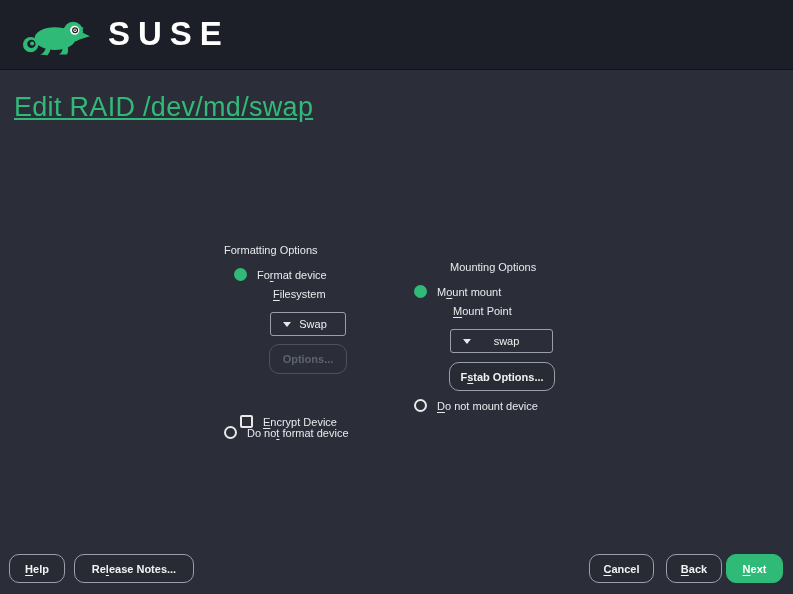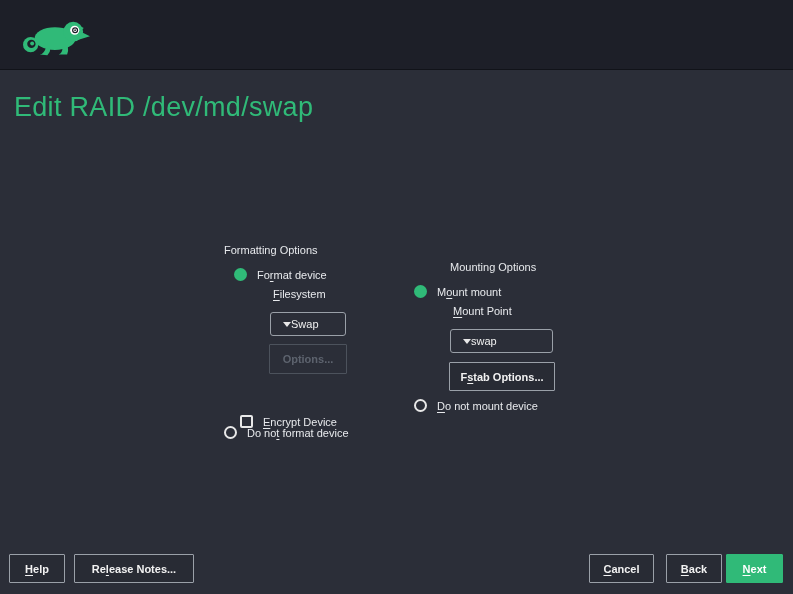--- a/index.html
+++ b/index.html
@@ -15,21 +15,21 @@
     position:absolute; top:0; left:0; width:793px; height:70px;
     background:#1d1f28; border-bottom:1px solid #111319;
   }
   .logo { position:absolute; left:20px; top:11px; display:flex; align-items:center; gap:12px; }
   .brand {
     color:#ffffff; font-size:33px; font-weight:600; letter-spacing:8px; line-height:46px;
   }
   
   .page-title {
     position:absolute; left:14px; top:92px;
-    color:#30ba78; font-size:27px; font-weight:400; letter-spacing:0.3px;
+    color:#30ba78; font-size:27px; font-weight:400; letter-spacing:0.3px;text-decoration:underline;
   }
   
   .lbl { font-size:11px; color:#e8eaed; white-space:nowrap; }
   .mn { text-decoration:underline; text-underline-offset:2px; }
   .abs { position:absolute;text-align:right; }
   .row { position:absolute; display:flex; align-items:center; gap:10px; }
   
   .radio { width:13px; height:13px; border-radius:50%; flex:0 0 13px; }
   .radio.on  { background:#30ba78; }
   .radio.off { border:2px solid #e8e8e8; background:transparent; }
@@ -37,25 +37,25 @@
   
   .combo {
     position:absolute; display:flex; align-items:center;
     border:1px solid #9aa0a8; border-radius:3px; background:transparent;
   }
   .combo .arrow {
     width:0; height:0; margin-left:12px;
     border-left:4px solid transparent; border-right:4px solid transparent;
     border-top:5px solid #e8e8e8;
   }
-  .combo .val { flex:1; text-align:left; font-size:11px; color:#f0f0f0; padding-right:10px; }
+  .combo .val { flex:1; text-align:center; font-size:11px; color:#f0f0f0; padding-right:10px; }
   
   .btn {
     position:absolute; display:flex; align-items:center; justify-content:center;
-    border:1px solid #9aa0a8; border-radius:1px; background:#282b34;
+    border:1px solid #9aa0a8; border-radius:10px; background:#282b34;
     color:#f2f2f2; font-size:11px; font-weight:bold; white-space:nowrap; cursor:default;
   }
   .btn.disabled { border-color:#4c525c; color:#5d636e; background:transparent; }
   .btn.primary  { background:#30ba78; border-color:#30ba78; color:#ffffff; }
 </style>
 </head>
 <body>
 
 <div id="app">
 
@@ -73,20 +73,21 @@
         <path d="M70 16 L84 22 L74 30 Z" fill="#30ba78"></path>
         <path d="M78 26 L92 33 L76 38 Z" fill="#30ba78"></path>
 
         <path d="M34 48 q-2 8 -8 9 l10 1 q4 -4 4 -9 Z" fill="#30ba78"></path>
         <path d="M56 47 q0 8 -5 10 l11 0 q2 -5 1 -10 Z" fill="#30ba78"></path>
 
         <circle cx="72" cy="25" r="6" fill="#ffffff"></circle>
         <circle cx="72.5" cy="25" r="3.2" fill="none" stroke="#1d1f28" stroke-width="1.6"></circle>
         <circle cx="72.5" cy="25" r="1.1" fill="#1d1f28"></circle>
       </svg>
+      <div class="brand">SUSE</div>
     </div>
   </div>
 
   <div class="page-title">Edit RAID /dev/md/swap</div>
 
   <div class="abs lbl" style="left:224px; top:244px;">Formatting Options</div>
 
   <div class="row" style="left:234px; top:268px;">
     <span class="radio on"></span>
     <span class="lbl"><span>Fo</span><span class="mn">r</span><span>mat device</span></span>

